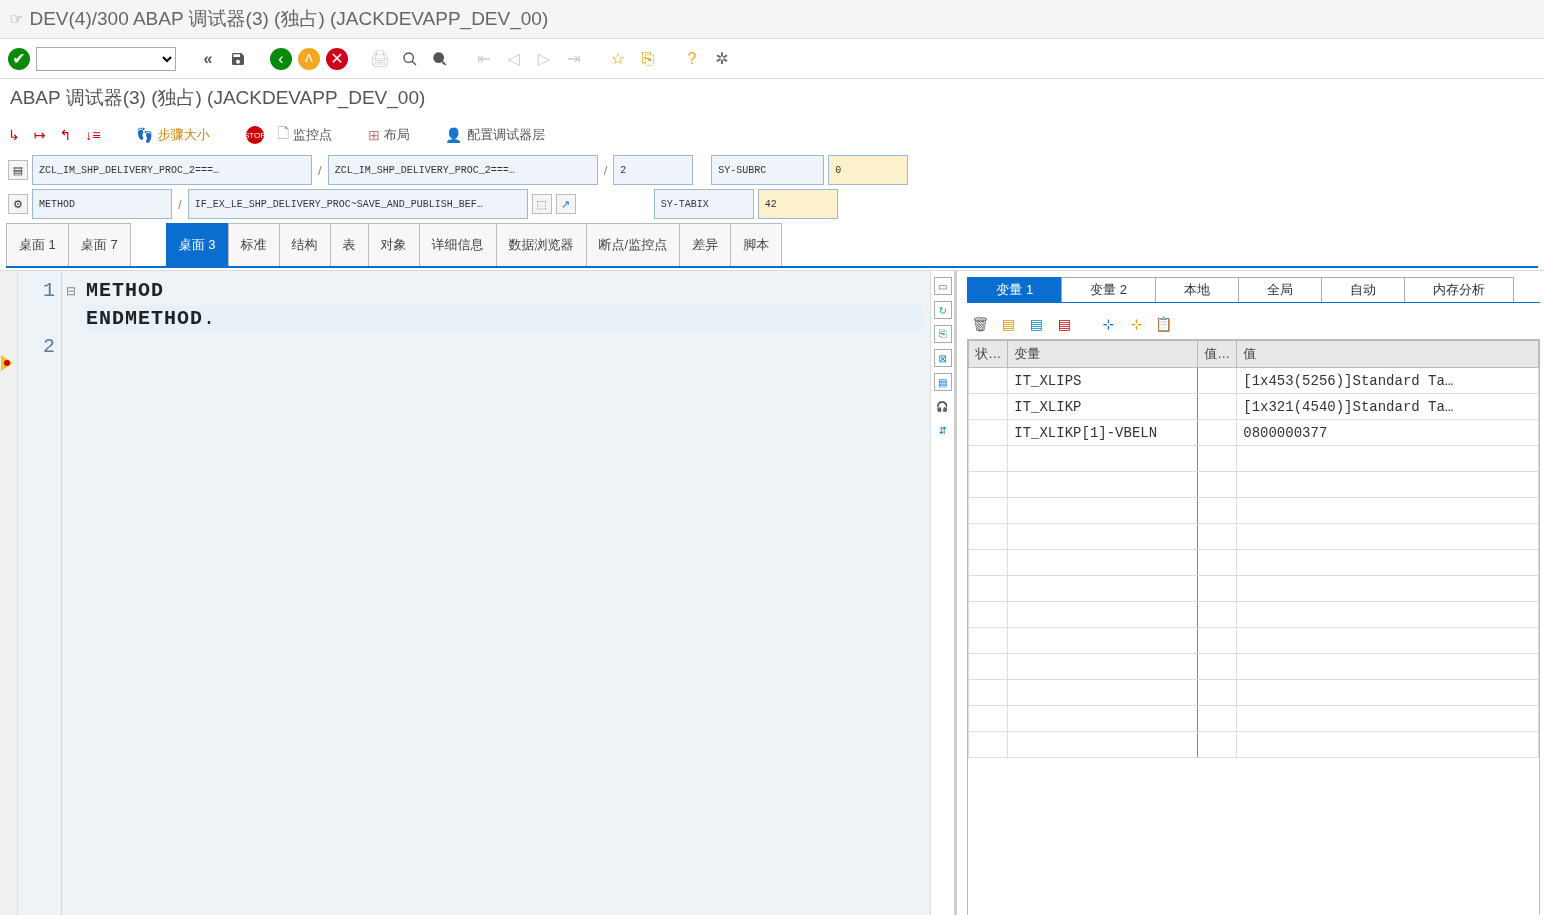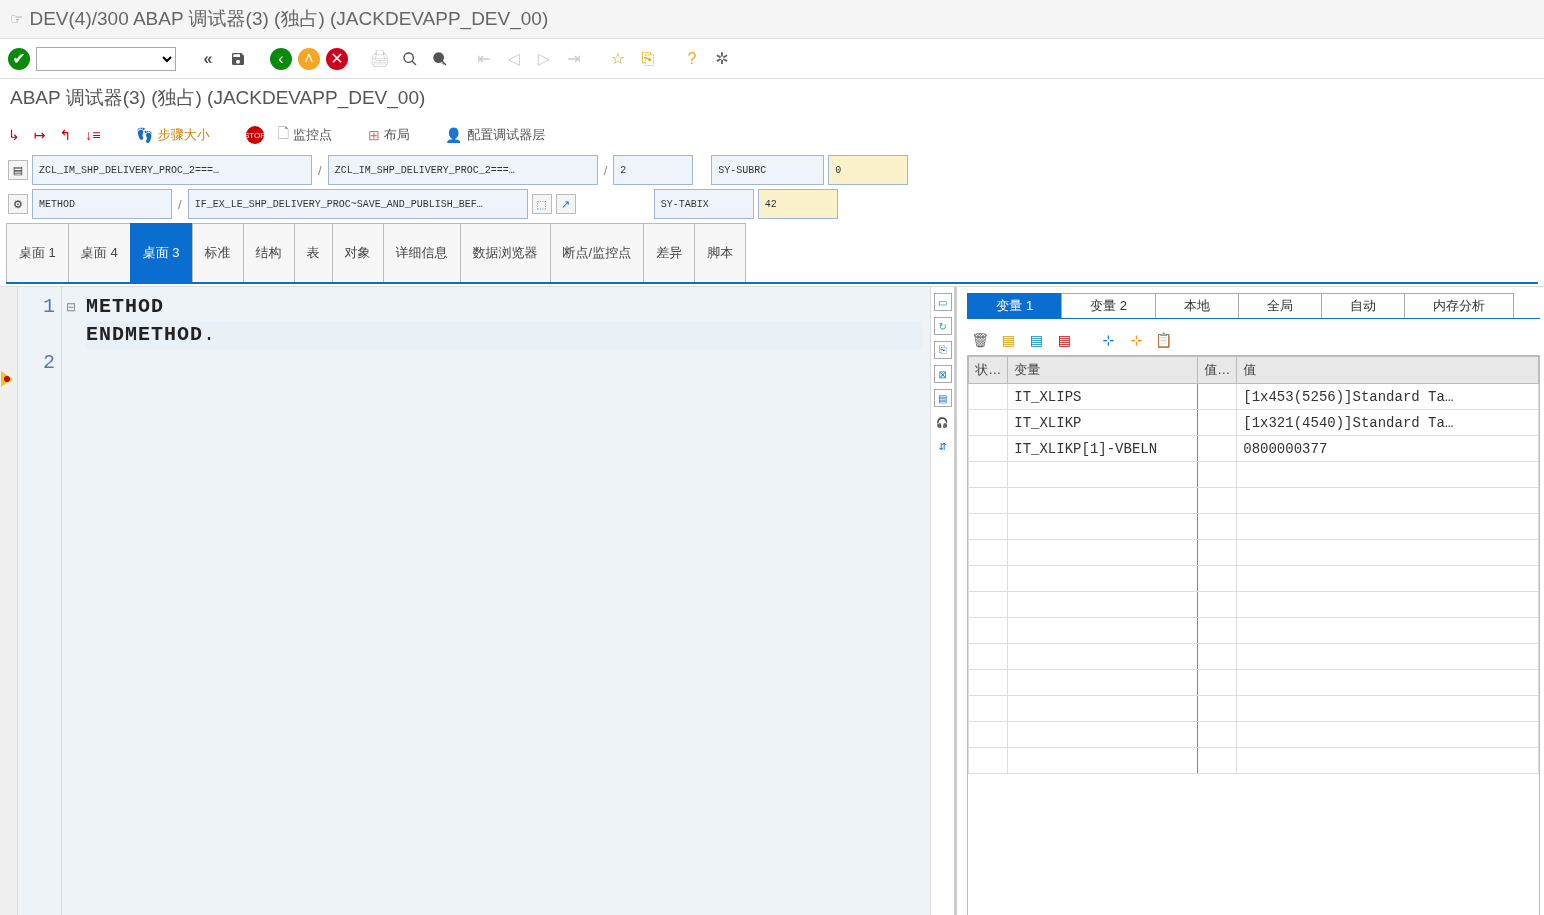--- a/index.html
+++ b/index.html
@@ -18,22 +18,22 @@
   .tbitem { display:inline-flex; align-items:center; gap:4px; cursor:pointer; color:#555; }
   .tbitem .ticon { font-size:14px; }
   .step-red { color:#c00;}
   .step-orange {color:#d38000;}
   .fieldrow { display:flex; align-items:center; gap:4px; padding:2px 8px; }
   .fieldbox { border:1px solid #9cb8d6; background:#eef4fa; padding:14px 6px; font-family:"Courier New",monospace; font-size:10px; height:24px; display:flex; align-items:center; }
   .fieldbox.white { background:#fbf2cc; }
   .tiny-icon { width:20px; height:20px; border:1px solid #bbb; display:inline-flex;align-items:center;justify-content:center; background:#f5f5f5; font-size:11px; cursor:pointer;}
   .sep { color:#888; padding:0 2px;}
   .tabs-row { display:flex; border-bottom:2px solid #0a6ed1; margin:2px 6px 0 6px; }
-  .tab { padding:20px 12px; border:1px solid #bbb; border-bottom:none; background:#f7f7f7; margin-right:-1px; cursor:pointer; font-size:13px; color:#444; }
-  .tab.active { background:#0a6ed1; color:#fff; border-color:#0a6ed1; }
+  .tab { padding:12px 12px; border:1px solid #bbb; border-bottom:none; background:#f7f7f7; margin-right:-1px; cursor:pointer; font-size:13px; color:#444; }
+  .tab.active { background:#0a6ed1; color:#fff; border-color:#0a6ed1;margin-left:36px; }
   .main { display:flex; height:calc(915px - 236px); border-top:1px solid #ddd; margin-top:2px;}
   .left-pane { flex:0 0 62%; display:flex; border-right:3px solid #ccc; }
   .gutter-left { width:18px; background:#f0f0f0; border-right:1px solid #ddd; position:relative;}
   .bp-icon { position:absolute; top:84px; left:1px; width:16px; height:16px; }
   .lineno { width:44px; background:#eef3f8; border-right:1px solid #cdd; text-align:right; padding:6px 6px 0 0; font-family:"Courier New",monospace; font-size:20px; color:#5a7aa0;}
   .lineno div { line-height:28px; }
   .fold-col { width:18px; background:#eef3f8; padding-top:6px; text-align:center; font-size:12px; color:#888;}
   .code { flex:1; background:#eef3f8; padding:6px 8px 0 6px; font-family:"Courier New",monospace; font-size:20px; color:#222; position:relative; overflow:hidden;}
   .code-line { line-height:28px; white-space:pre-wrap; letter-spacing:1px;}
   .code-line.cursor { background:#e8f0f8; position:relative;}
@@ -165,21 +165,21 @@
   <span class="fieldbox" style="width:340px;">IF_EX_LE_SHP_DELIVERY_PROC~SAVE_AND_PUBLISH_BEF…</span>
   <span class="tiny-icon" style="color:#0a6ed1;">⬚</span>
   <span class="tiny-icon" style="color:#0a6ed1;">↗</span>
   <span class="spacer-flex" style="width:70px;flex:0 0 70px;"></span>
   <span class="fieldbox" style="width:100px;">SY-TABIX</span>
   <span class="fieldbox white" style="width:80px;">42</span>
 </div>
 
 <div class="tabs-row" id="main-tabs">
     <div class="tab">桌面 1</div>
-    <div class="tab">桌面 4</div>
+    <div class="tab">桌面 7</div>
     <div class="tab active">桌面 3</div>
     <div class="tab">标准</div>
     <div class="tab">结构</div>
     <div class="tab">表</div>
     <div class="tab">对象</div>
     <div class="tab">详细信息</div>
     <div class="tab">数据浏览器</div>
     <div class="tab">断点/监控点</div>
     <div class="tab">差异</div>
     <div class="tab">脚本</div>

